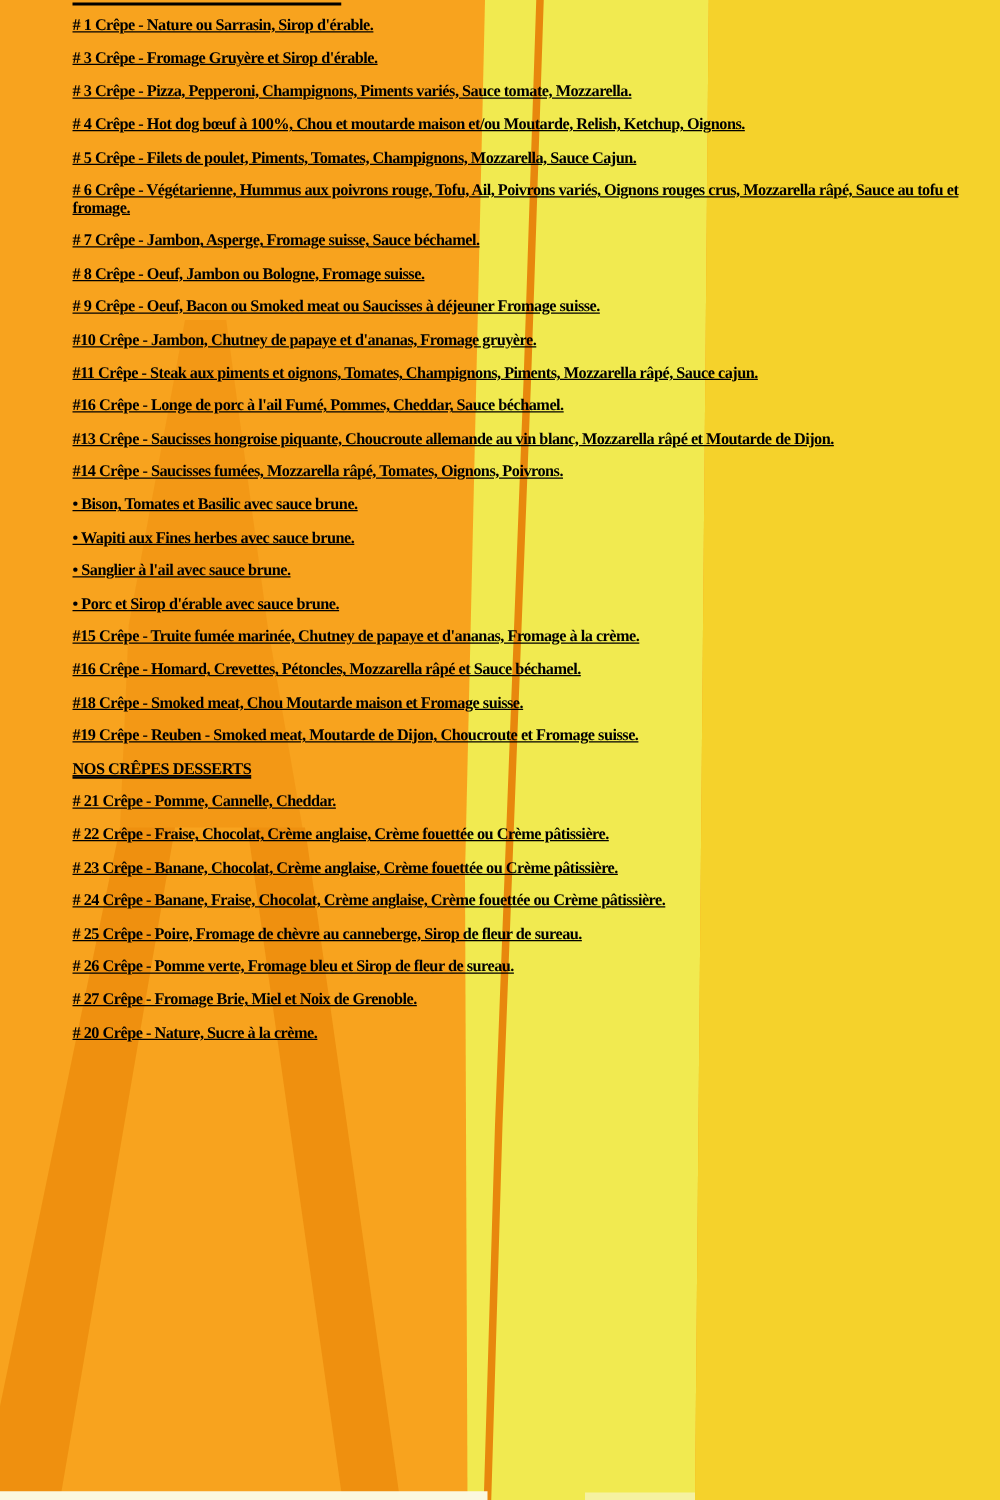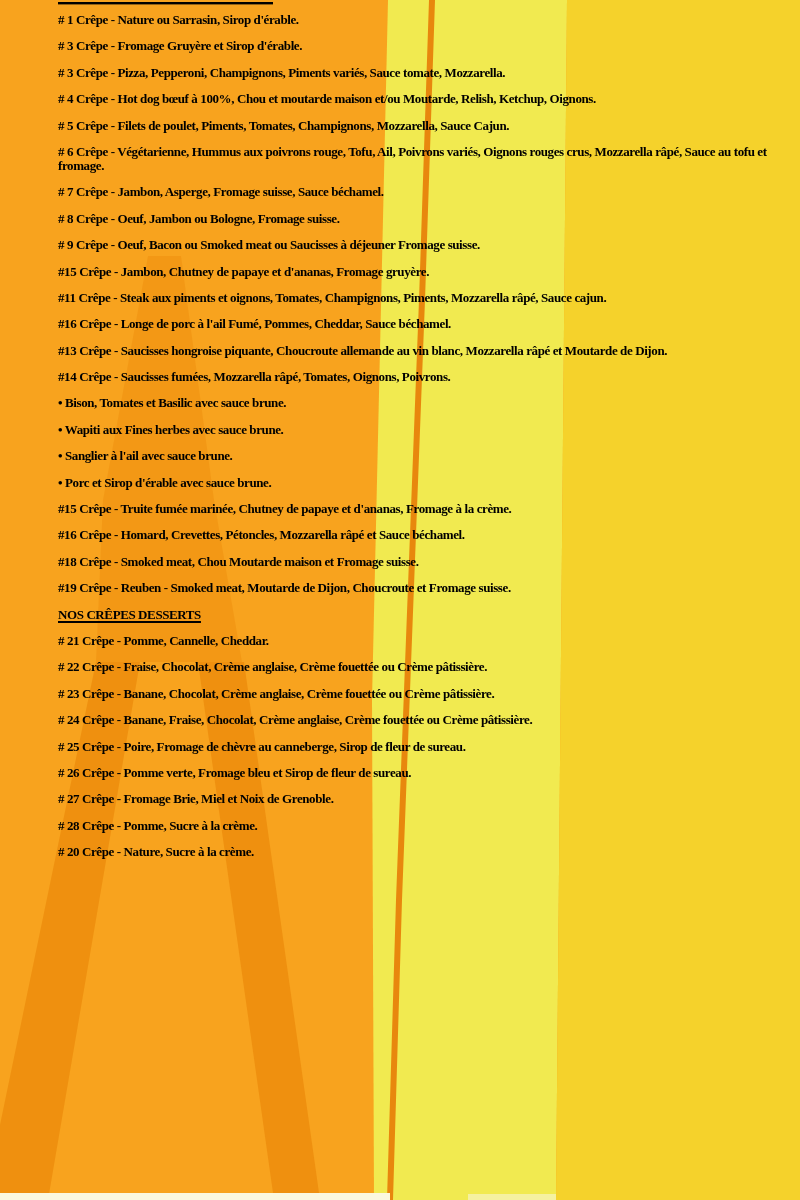--- a/index.html
+++ b/index.html
@@ -11,20 +11,21 @@
   }
   #bg-svg { position: absolute; left: 0; top: 0; width: 800px; height: 1200px; display: block; }
   #menu-content {
     position: absolute; left: 58px; top: 13px; width: 730px;
     color: #000000;
     font-family: "Liberation Serif", serif;
     font-weight: 700;
     font-size: 13px;
     line-height: 14px;
     letter-spacing: -0.4px;
+    text-decoration: underline;
   }
   .menu-line { margin-bottom: 12.4px; }
   .section-heading {
     text-decoration: underline;
     text-underline-offset: 2px;
     text-decoration-thickness: 1.5px;
   }
 </style>
 </head>
 <body>
@@ -45,36 +46,35 @@
 <div id="menu-content">
     <div class="menu-line"># 1 Crêpe - Nature ou Sarrasin, Sirop d'érable.</div>
     <div class="menu-line"># 3 Crêpe - Fromage Gruyère et Sirop d'érable.</div>
     <div class="menu-line"># 3 Crêpe - Pizza, Pepperoni, Champignons, Piments variés, Sauce tomate, Mozzarella.</div>
     <div class="menu-line"># 4 Crêpe - Hot dog bœuf à 100%, Chou et moutarde maison et/ou Moutarde, Relish, Ketchup, Oignons.</div>
     <div class="menu-line"># 5 Crêpe - Filets de poulet, Piments, Tomates, Champignons, Mozzarella, Sauce Cajun.</div>
     <div class="menu-line"># 6 Crêpe - Végétarienne, Hummus aux poivrons rouge, Tofu, Ail, Poivrons variés, Oignons rouges crus, Mozzarella râpé, Sauce au tofu et fromage.</div>
     <div class="menu-line"># 7 Crêpe - Jambon, Asperge, Fromage suisse, Sauce béchamel.</div>
     <div class="menu-line"># 8 Crêpe - Oeuf, Jambon ou Bologne, Fromage suisse.</div>
     <div class="menu-line"># 9 Crêpe - Oeuf, Bacon ou Smoked meat ou Saucisses à déjeuner Fromage suisse.</div>
-    <div class="menu-line">#15 Crêpe - Jambon, Chutney de papaye et d'ananas, Fromage gruyère.</div>
+    <div class="menu-line">#10 Crêpe - Jambon, Chutney de papaye et d'ananas, Fromage gruyère.</div>
     <div class="menu-line">#11 Crêpe - Steak aux piments et oignons, Tomates, Champignons, Piments, Mozzarella râpé, Sauce cajun.</div>
     <div class="menu-line">#16 Crêpe - Longe de porc à l'ail Fumé, Pommes, Cheddar, Sauce béchamel.</div>
     <div class="menu-line">#13 Crêpe - Saucisses hongroise piquante, Choucroute allemande au vin blanc, Mozzarella râpé et Moutarde de Dijon.</div>
     <div class="menu-line">#14 Crêpe - Saucisses fumées, Mozzarella râpé, Tomates, Oignons, Poivrons.</div>
     <div class="menu-line">• Bison, Tomates et Basilic avec sauce brune.</div>
     <div class="menu-line">• Wapiti aux Fines herbes avec sauce brune.</div>
     <div class="menu-line">• Sanglier à l'ail avec sauce brune.</div>
     <div class="menu-line">• Porc et Sirop d'érable avec sauce brune.</div>
     <div class="menu-line">#15 Crêpe - Truite fumée marinée, Chutney de papaye et d'ananas, Fromage à la crème.</div>
     <div class="menu-line">#16 Crêpe - Homard, Crevettes, Pétoncles, Mozzarella râpé et Sauce béchamel.</div>
     <div class="menu-line">#18 Crêpe - Smoked meat, Chou Moutarde maison et Fromage suisse.</div>
     <div class="menu-line">#19 Crêpe - Reuben - Smoked meat, Moutarde de Dijon, Choucroute et Fromage suisse.</div>
     <div class="menu-line section-heading">NOS CRÊPES DESSERTS</div>
     <div class="menu-line"># 21 Crêpe - Pomme, Cannelle, Cheddar.</div>
     <div class="menu-line"># 22 Crêpe - Fraise, Chocolat, Crème anglaise, Crème fouettée ou Crème pâtissière.</div>
     <div class="menu-line"># 23 Crêpe - Banane, Chocolat, Crème anglaise, Crème fouettée ou Crème pâtissière.</div>
     <div class="menu-line"># 24 Crêpe - Banane, Fraise, Chocolat, Crème anglaise, Crème fouettée ou Crème pâtissière.</div>
     <div class="menu-line"># 25 Crêpe - Poire, Fromage de chèvre au canneberge, Sirop de fleur de sureau.</div>
     <div class="menu-line"># 26 Crêpe - Pomme verte, Fromage bleu et Sirop de fleur de sureau.</div>
     <div class="menu-line"># 27 Crêpe - Fromage Brie, Miel et Noix de Grenoble.</div>
-    <div class="menu-line"># 28 Crêpe - Pomme, Sucre à la crème.</div>
     <div class="menu-line"># 20 Crêpe - Nature, Sucre à la crème.</div>
   </div>
 
 </body></html>

